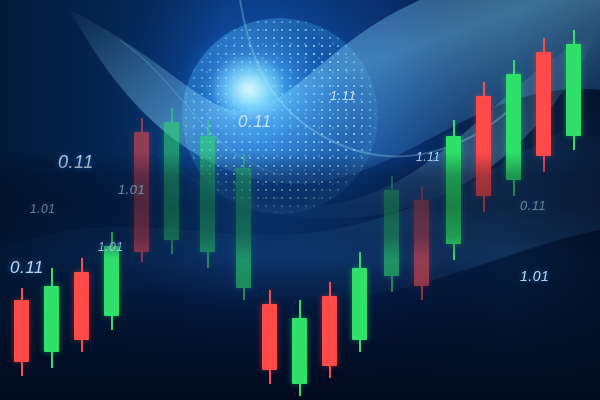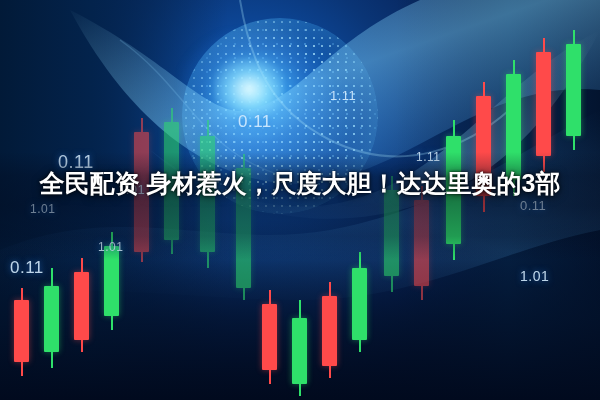--- a/index.html
+++ b/index.html
@@ -110,20 +110,21 @@
   .dim { opacity: 0.55; }
 
   
   .price {
     position: absolute;
     color: rgba(215,238,255,0.88);
     font-family: "Liberation Sans", sans-serif;
     letter-spacing: 0.5px;
     text-shadow: 0 0 6px rgba(40,120,220,0.8);
     white-space: nowrap;
+    font-style: italic;
   }
 
   
   .scrim {
     position: absolute;
     left: 0; right: 0;
     top: 152px; height: 108px;
     background: linear-gradient(180deg, rgba(2,10,30,0) 0%, rgba(2,10,30,0.35) 22%, rgba(2,10,30,0.45) 50%, rgba(2,10,30,0.32) 78%, rgba(2,10,30,0) 100%);
   }
 
@@ -274,16 +275,15 @@
       <div class="price" style="left: 30px; top: 202px; font-size: 12px;">1.01</div>
       <div class="price" style="left: 10px; top: 258px; font-size: 17px;">0.11</div>
       <div class="price" style="left: 98px; top: 240px; font-size: 12px;">1.01</div>
       <div class="price" style="left: 520px; top: 198px; font-size: 13px;">0.11</div>
       <div class="price" style="left: 520px; top: 268px; font-size: 14px;">1.01</div>
       <div class="price" style="left: 416px; top: 150px; font-size: 12px;">1.11</div>
     </div>
 
   <div class="scrim"></div>
   <div class="headline">
-    <span class="l1">全民配资 身材惹火，尺度大胆！达达里奥的3部</span>
   </div>
 
 </div>
 
 </body></html>

